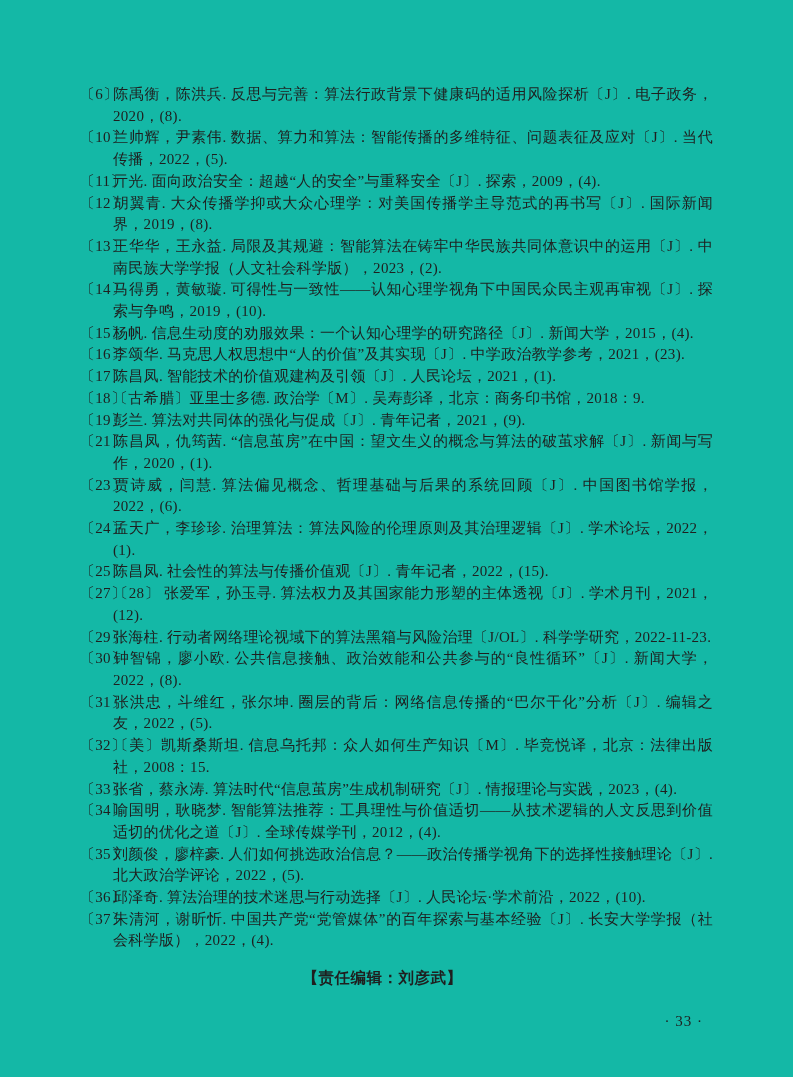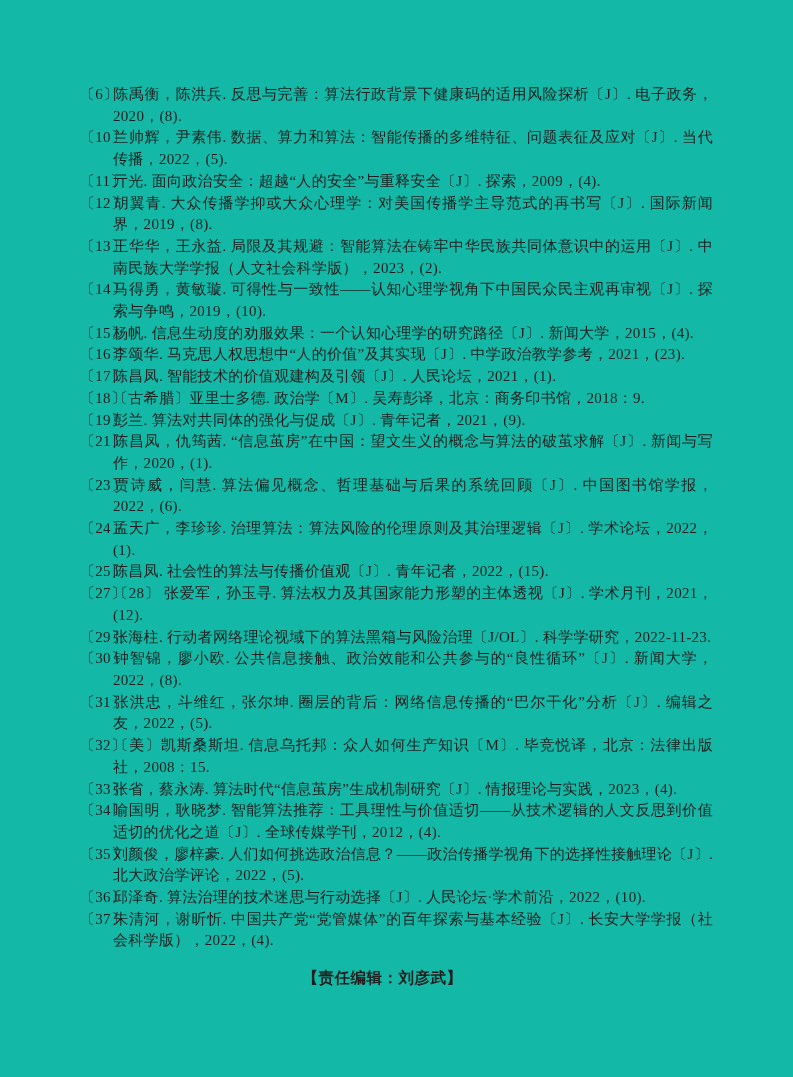--- a/index.html
+++ b/index.html
@@ -114,14 +114,15 @@
 
       <p class="ref"><span class="ref-label">〔35〕</span><span>刘颜俊，廖梓豪. 人们如何挑选政治信息？——政治传播学视角下的选择性接触理论〔J〕. 北大政治学评论，2022，(5).</span></p>
 
       <p class="ref"><span class="ref-label">〔36〕</span><span>邱泽奇. 算法治理的技术迷思与行动选择〔J〕. 人民论坛·学术前沿，2022，(10).</span></p>
 
       <p class="ref"><span class="ref-label">〔37〕</span><span>朱清河，谢昕忻. 中国共产党“党管媒体”的百年探索与基本经验〔J〕. 长安大学学报（社会科学版），2022，(4).</span></p>
     </div>
 
   <div class="editor-line">【责任编辑：刘彦武】</div>
 
+  <div class="page-number">· 33 ·</div>
 
 </div>
 
 </body></html>

